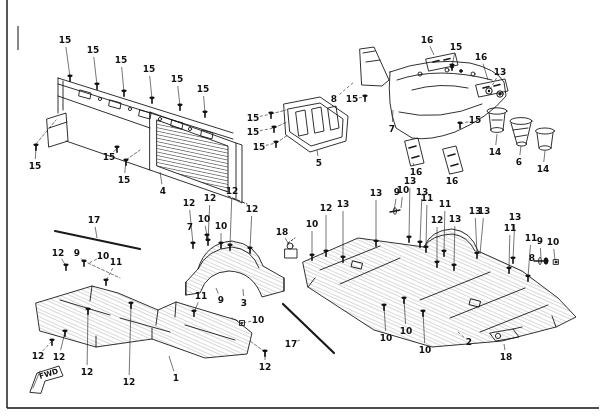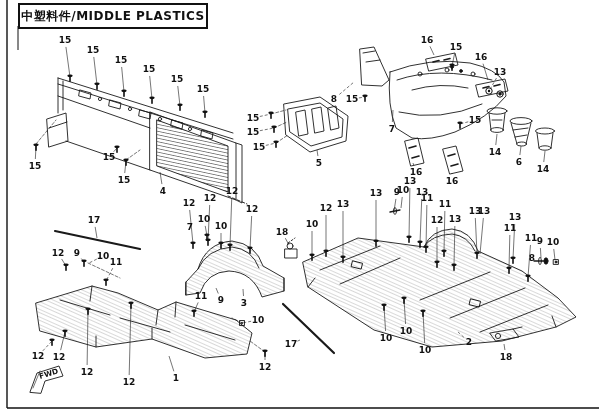--- a/index.html
+++ b/index.html
@@ -318,23 +318,20 @@
         <use href="#f-b" x="477" y="254"></use>
         <use href="#f-b" x="513" y="259"></use>
         <use href="#f-b" x="509" y="269"></use>
         <use href="#f-b" x="528" y="277"></use>
         <use href="#f-b" x="384" y="306"></use>
         <use href="#f-b" x="404" y="299"></use>
         <use href="#f-b" x="423" y="312"></use>
       </g>
 </svg>
 
-<div class="titlebox">
-  <span>中塑料件/MIDDLE PLASTICS</span>
-</div>
 
 <div id="callout-layer">
       <div class="callout" style="left: 65px; top: 40px;">15</div>
       <div class="callout" style="left: 93px; top: 50px;">15</div>
       <div class="callout" style="left: 121px; top: 60px;">15</div>
       <div class="callout" style="left: 149px; top: 69px;">15</div>
       <div class="callout" style="left: 177px; top: 79px;">15</div>
       <div class="callout" style="left: 203px; top: 89px;">15</div>
       <div class="callout" style="left: 35px; top: 166px;">15</div>
       <div class="callout" style="left: 109px; top: 157px;">15</div>

